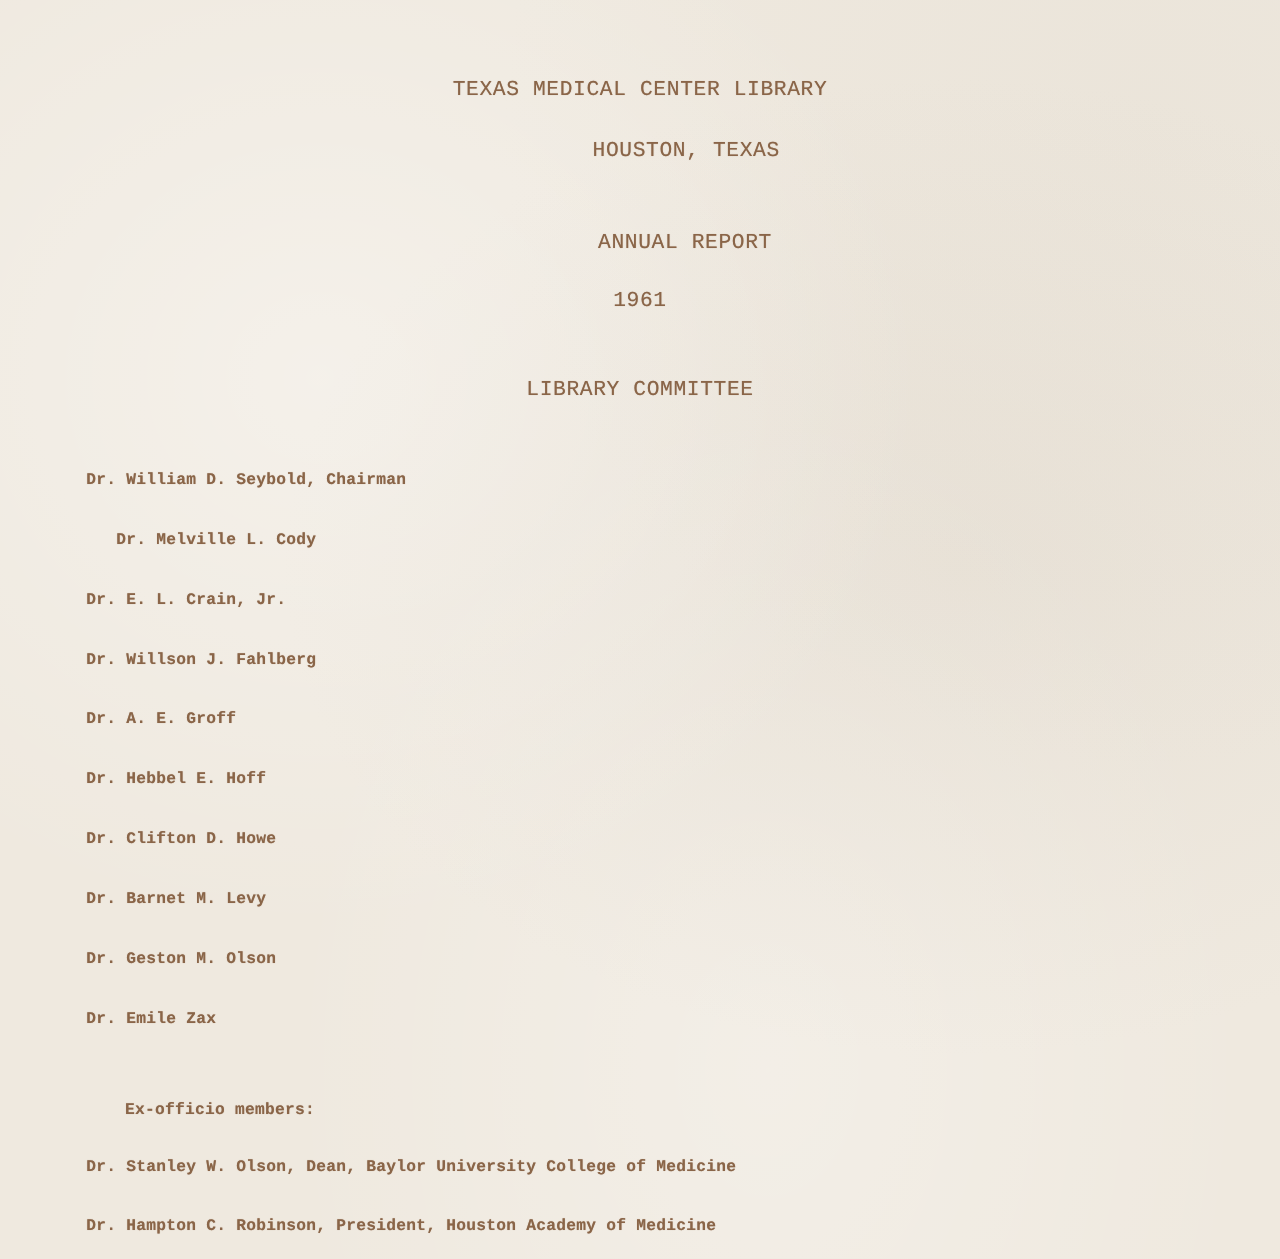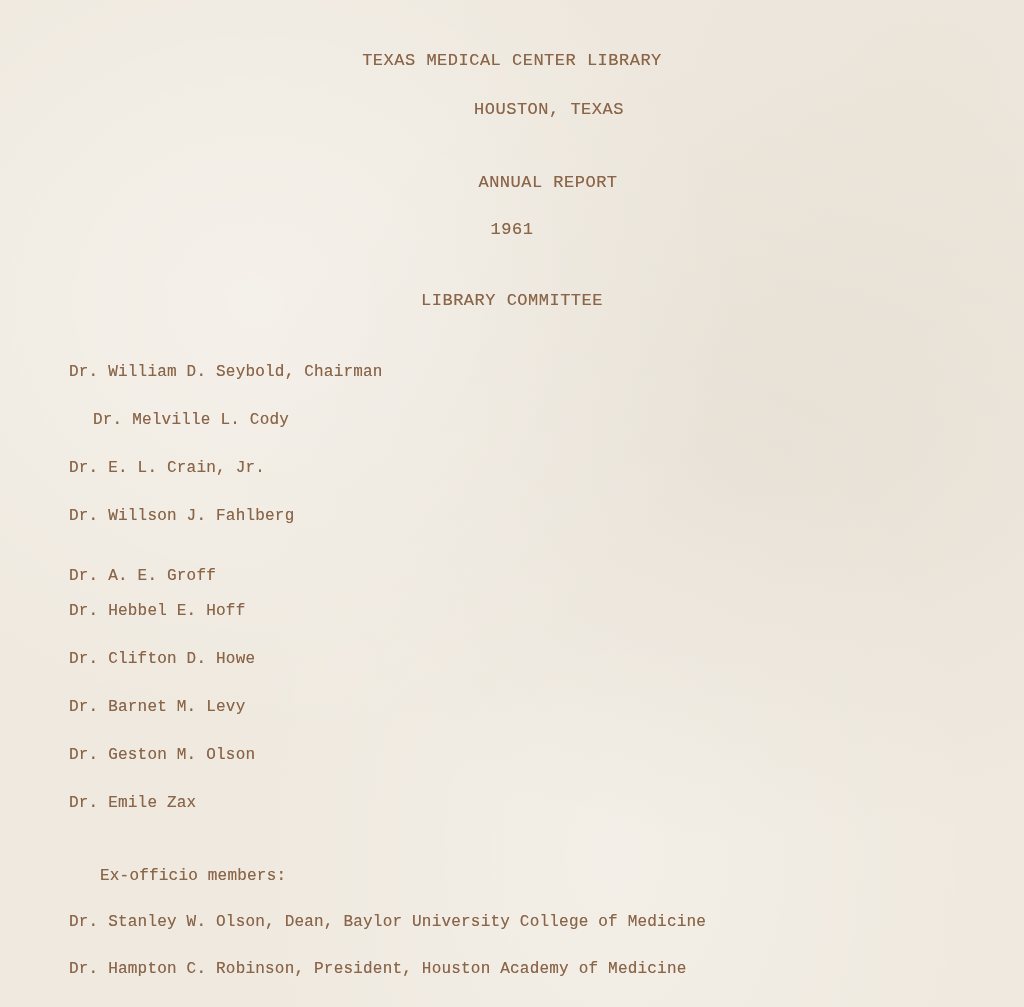--- a/index.html
+++ b/index.html
@@ -15,30 +15,30 @@
         radial-gradient(ellipse at 25% 30%, rgba(255,255,255,0.35) 0%, rgba(255,255,255,0) 45%),
         radial-gradient(ellipse at 75% 45%, rgba(220,212,200,0.35) 0%, rgba(220,212,200,0) 50%),
         radial-gradient(ellipse at 60% 85%, rgba(255,255,255,0.25) 0%, rgba(255,255,255,0) 45%),
         radial-gradient(ellipse at 90% 10%, rgba(225,218,206,0.3) 0%, rgba(225,218,206,0) 40%);
       font-family: "Liberation Mono", "DejaVu Sans Mono", monospace;
       color: #8a6548;
       position: relative;
     }
     .page {
       position: absolute;
-      left: 0; top: 4px;
+      left: 0; top: 16px;
       width: 1024px;
       height: 883px;
     }
     .line {
       position: absolute;
       white-space: pre;
-      font-size: 16px;
+      font-size: 13px;
       line-height: 20px;
-      font-weight: normal;
+      font-weight: bold;
       letter-spacing: 0.2px;
       text-shadow: 0 0 0.6px rgba(138,101,72,0.6);
     }
     .center {
       left: 0;
       width: 1024px;
       text-align: center;
     }
     .heading {
       font-weight: normal;
@@ -55,21 +55,21 @@
   <div class="line center heading" style="top:96px;padding-left:37px;">HOUSTON, TEXAS</div>
   <div class="line center heading" style="top:169px;padding-left:36px;">ANNUAL REPORT</div>
   <div class="line center heading" style="top:216px;">1961</div>
   <div class="line center heading" style="top:287px;">LIBRARY COMMITTEE</div>
 
   <div>
     <div class="line left" style="top:358px;">Dr. William D. Seybold, Chairman</div>
     <div class="line left" style="top:406px;margin-left:24px;">Dr. Melville L. Cody</div>
     <div class="line left" style="top:454px;">Dr. E. L. Crain, Jr.</div>
     <div class="line left" style="top:502px;">Dr. Willson J. Fahlberg</div>
-    <div class="line left" style="top:549px;margin-top:13px;">Dr. A. E. Groff</div>
+    <div class="line left" style="top:549px;">Dr. A. E. Groff</div>
     <div class="line left" style="top:597px;">Dr. Hebbel E. Hoff</div>
     <div class="line left" style="top:645px;">Dr. Clifton D. Howe</div>
     <div class="line left" style="top:693px;">Dr. Barnet M. Levy</div>
     <div class="line left" style="top:741px;">Dr. Geston M. Olson</div>
     <div class="line left" style="top:789px;">Dr. Emile Zax</div>
   </div>
 
   <div class="line left" style="top:862px;margin-left:31px;">Ex-officio members:</div>
 
   <div>

